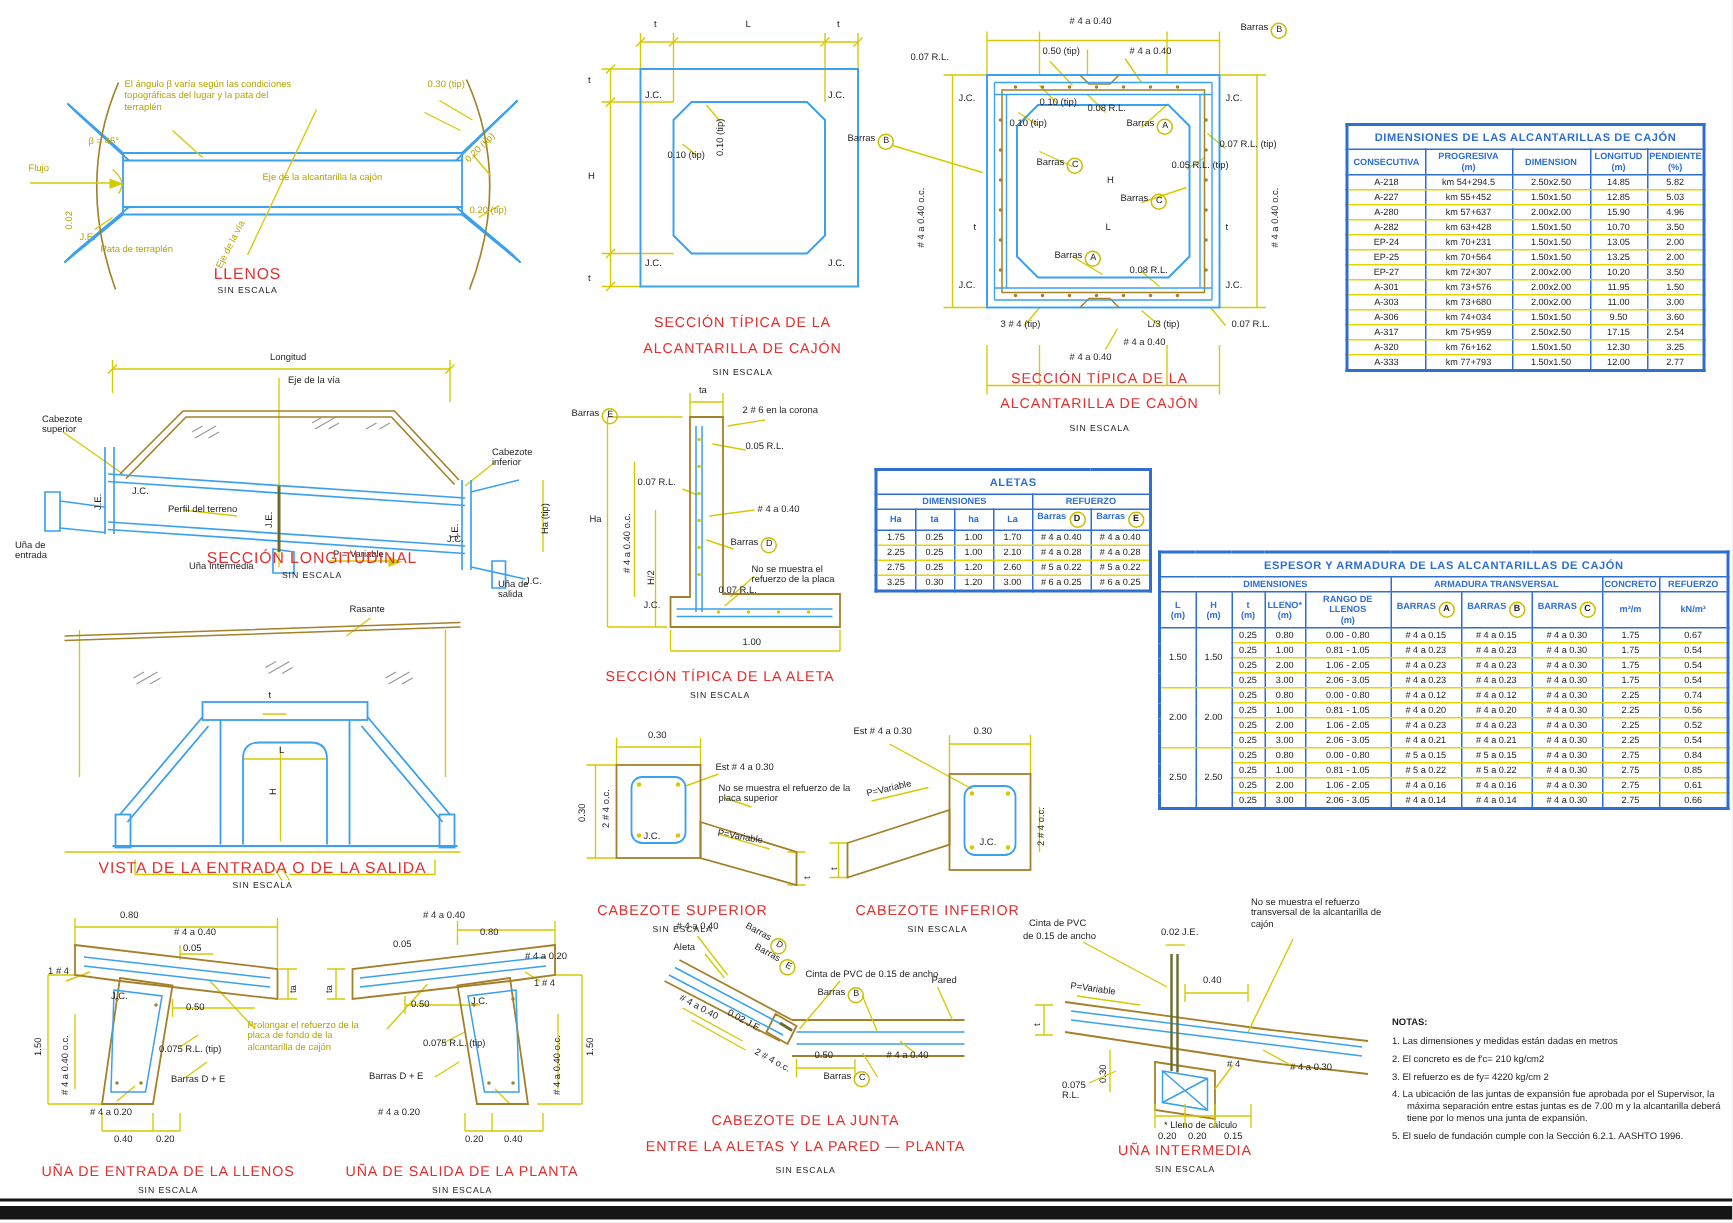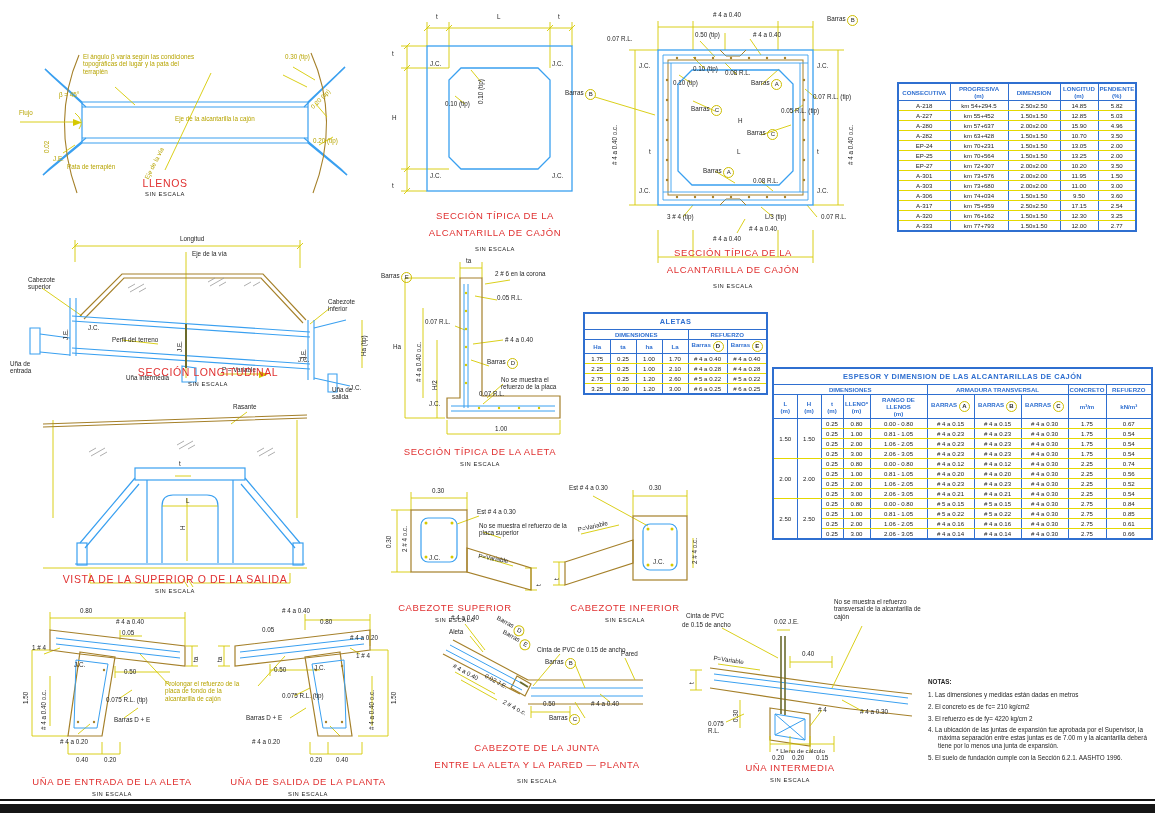--- a/index.html
+++ b/index.html
@@ -201,20 +201,23 @@
     <table class="ctab" style="width:238px;">
       <colgroup>
           <col style="width:52px">
           <col style="width:58px">
           <col style="width:52px">
           <col style="width:38px">
           <col style="width:38px">
         </colgroup>
       <thead>
         <tr>
+            <th class="tt" colspan="5">DIMENSIONES DE LAS ALCANTARILLAS DE CAJÓN</th>
+          </tr>
+        <tr>
           <th>CONSECUTIVA</th>
           <th>PROGRESIVA
 (m)</th>
           <th>DIMENSION</th>
           <th>LONGITUD
 (m)</th>
           <th>PENDIENTE
 (%)</th>
         </tr>
       </thead>
@@ -484,21 +487,21 @@
           <col style="width:27px">
           <col style="width:57px">
           <col style="width:47px">
           <col style="width:47px">
           <col style="width:47px">
           <col style="width:38px">
           <col style="width:46px">
         </colgroup>
       <thead>
         <tr>
-            <th class="tt" colspan="10">ESPESOR Y DIMENSION DE LAS ALCANTARILLAS DE CAJÓN</th>
+            <th class="tt" colspan="10">ESPESOR Y ARMADURA DE LAS ALCANTARILLAS DE CAJÓN</th>
           </tr>
         <tr>
           <th colspan="5">DIMENSIONES</th>
           <th colspan="3">ARMADURA TRANSVERSAL</th>
           <th>CONCRETO</th>
           <th>REFUERZO</th>
         </tr>
         <tr>
           <th>L
 (m)</th>
@@ -674,21 +677,21 @@
         <path d="M100,80 L45,145 M104,86 L50,150 M210,80 L265,145 M206,86 L260,150"></path>
         <rect x="42" y="145" width="10" height="22"></rect>
         <rect x="258" y="145" width="10" height="22"></rect>
         <path d="M40,166 H270"></path>
       </g>
     </svg>
     <span class="lb" style="left:198px;top:5px;">Rasante</span>
     <span class="lb" style="left:144px;top:62px;">t</span>
     <span class="lb" style="left:151px;top:99px;">L</span>
     <span class="lb v" style="left:144px;top:132px;">H</span>
-    <span class="ttl" style="left:140px;top:175px;">VISTA DE LA SUPERIOR O DE LA SALIDA</span>
+    <span class="ttl" style="left:140px;top:175px;">VISTA DE LA ENTRADA O DE LA SALIDA</span>
     <span class="scl" style="left:140px;top:190px;">SIN ESCALA</span>
   </div>
 
   <div class="panel" style="left:383px;top:468px;width:150px;height:160px;">
     <svg width="150" height="160">
       <g stroke="#d6c900" stroke-width="0.9" fill="none">
         <path d="M28,30 H84 M28,24 V42 M84,24 V42"></path>
         <path d="M14,42 V104 M8,42 H28 M8,104 H28"></path>
         <path d="M96,48 L74,56 M100,64 L118,70 M96,88 L130,98"></path>
         <path d="M154,100 H142 M154,122 H142 M148,100 V122"></path>
@@ -784,21 +787,21 @@
     <span class="lb v" style="left:2px;top:98px;">1.50</span>
     <span class="lb v" style="left:20px;top:124px;"># 4 a 0.40 o.c.</span>
     <span class="lb" style="left:104px;top:62px;">0.50</span>
     <span class="lb mul" style="left:86px;top:90px;width:48px;">0.075 R.L. (tip)</span>
     <span class="lb" style="left:94px;top:110px;">Barras D + E</span>
     <span class="lb" style="left:40px;top:132px;"># 4 a 0.20</span>
     <span class="lb" style="left:56px;top:150px;">0.40</span>
     <span class="lb" style="left:84px;top:150px;">0.20</span>
     <span class="lb v" style="left:172px;top:56px;">ta</span>
     <span class="lb y mul" style="left:145px;top:74px;width:88px;">Prolongar el refuerzo de la placa de fondo de la alcantarilla de cajón</span>
-    <span class="ttl sm" style="left:92px;top:170px;">UÑA DE ENTRADA DE LA ALETA</span>
+    <span class="ttl sm" style="left:92px;top:170px;">UÑA DE ENTRADA DE LA LLENOS</span>
     <span class="scl" style="left:92px;top:185px;">SIN ESCALA</span>
   </div>
 
   <div class="panel" style="left:210px;top:606px;width:190px;height:200px;">
     <svg width="190" height="200">
       <g stroke="#d6c900" stroke-width="0.9" fill="none">
         <path d="M95,14 H160 M95,8 V24 M160,8 V40"></path>
         <path d="M60,64 H110 M60,58 V70"></path>
         <path d="M14,40 V60 M8,40 H20 M8,60 H20"></path>
         <path d="M178,44 V130 M178,44 H160 M178,130 H148"></path>
@@ -868,21 +871,21 @@
     <span class="lb" style="left:112px;top:44px;">Cinta de PVC de 0.15 de ancho</span>
     <span class="lb" style="left:196px;top:48px;">Pared</span>
     <span class="lb" style="left:120px;top:56px;"><span>Barras</span> <span class="cl">B</span></span>
     <span class="lb" style="left:30px;top:60px;transform:rotate(28deg);transform-origin:left top;"># 4 a 0.40</span>
     <span class="lb" style="left:62px;top:70px;transform:rotate(28deg);transform-origin:left top;">0.02 J.E.</span>
     <span class="lb" style="left:80px;top:96px;transform:rotate(28deg);transform-origin:left top;">2 # 4 o.c.</span>
     <span class="lb" style="left:118px;top:98px;">0.50</span>
     <span class="lb" style="left:166px;top:98px;"># 4 a 0.40</span>
     <span class="lb" style="left:124px;top:112px;"><span>Barras</span> <span class="cl">C</span></span>
     <span class="ttl sm" style="left:112px;top:140px;">CABEZOTE DE LA JUNTA</span>
-    <span class="ttl sm" style="left:112px;top:157px;">ENTRE LA ALETA Y LA PARED — PLANTA</span>
+    <span class="ttl sm" style="left:112px;top:157px;">ENTRE LA ALETAS Y LA PARED — PLANTA</span>
     <span class="scl" style="left:112px;top:176px;">SIN ESCALA</span>
   </div>
 
   <div class="panel" style="left:682px;top:596px;width:245px;height:190px;">
     <svg width="245" height="190">
       <g stroke="#a5802a" stroke-width="1.2" fill="none">
         <path d="M28,72 L160,90 M28,92 L160,112"></path>
         <path d="M160,90 L230,98 M160,112 L230,120"></path>
         <path d="M88,112 L128,118 L128,150 L88,144 Z"></path>
       </g>

